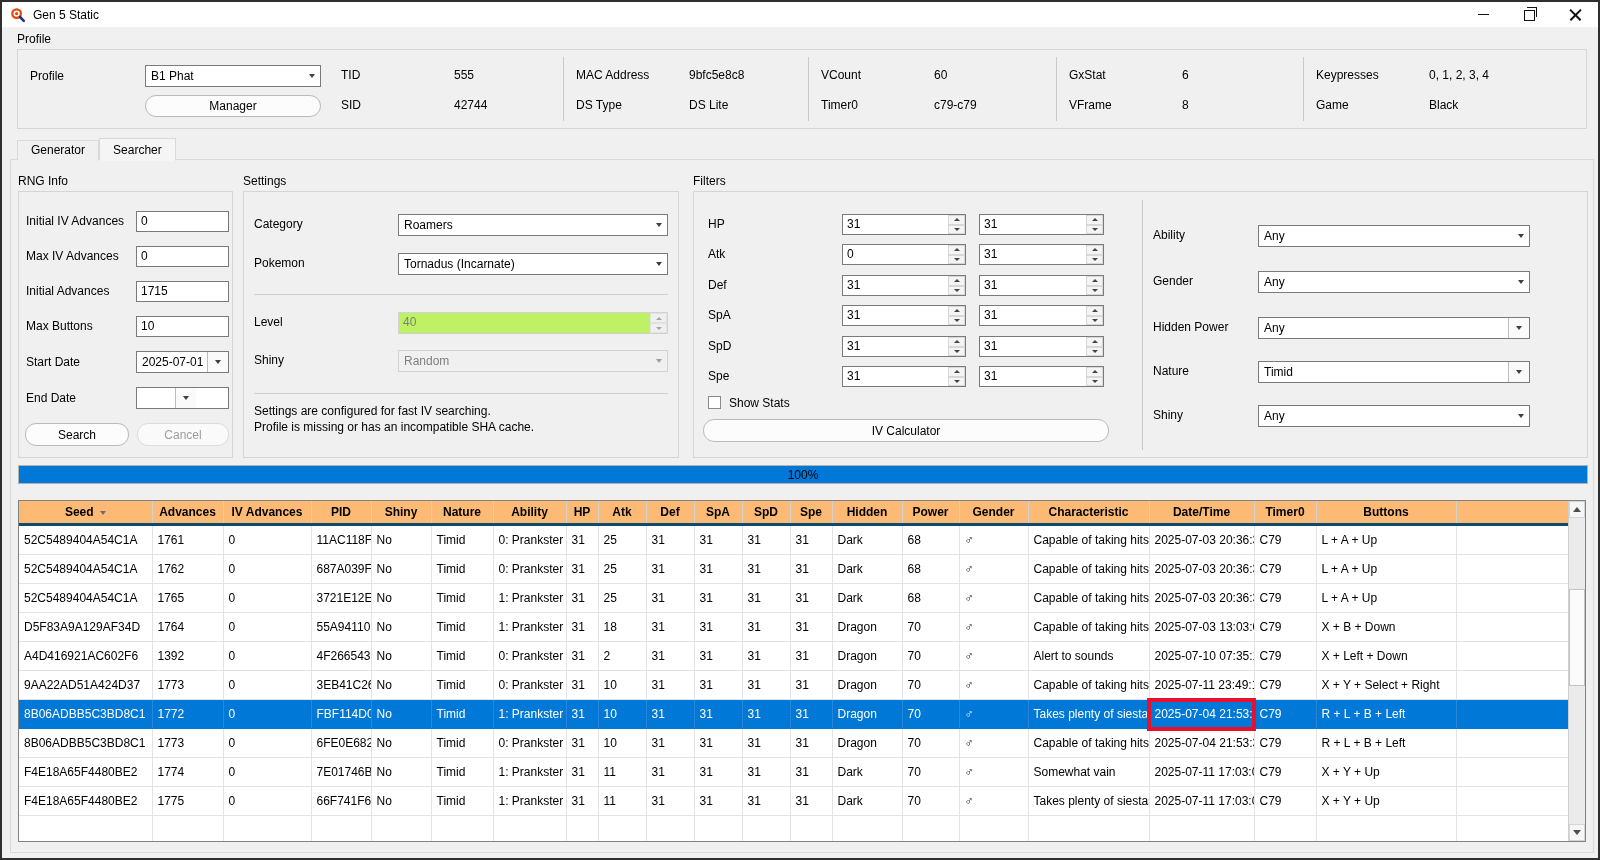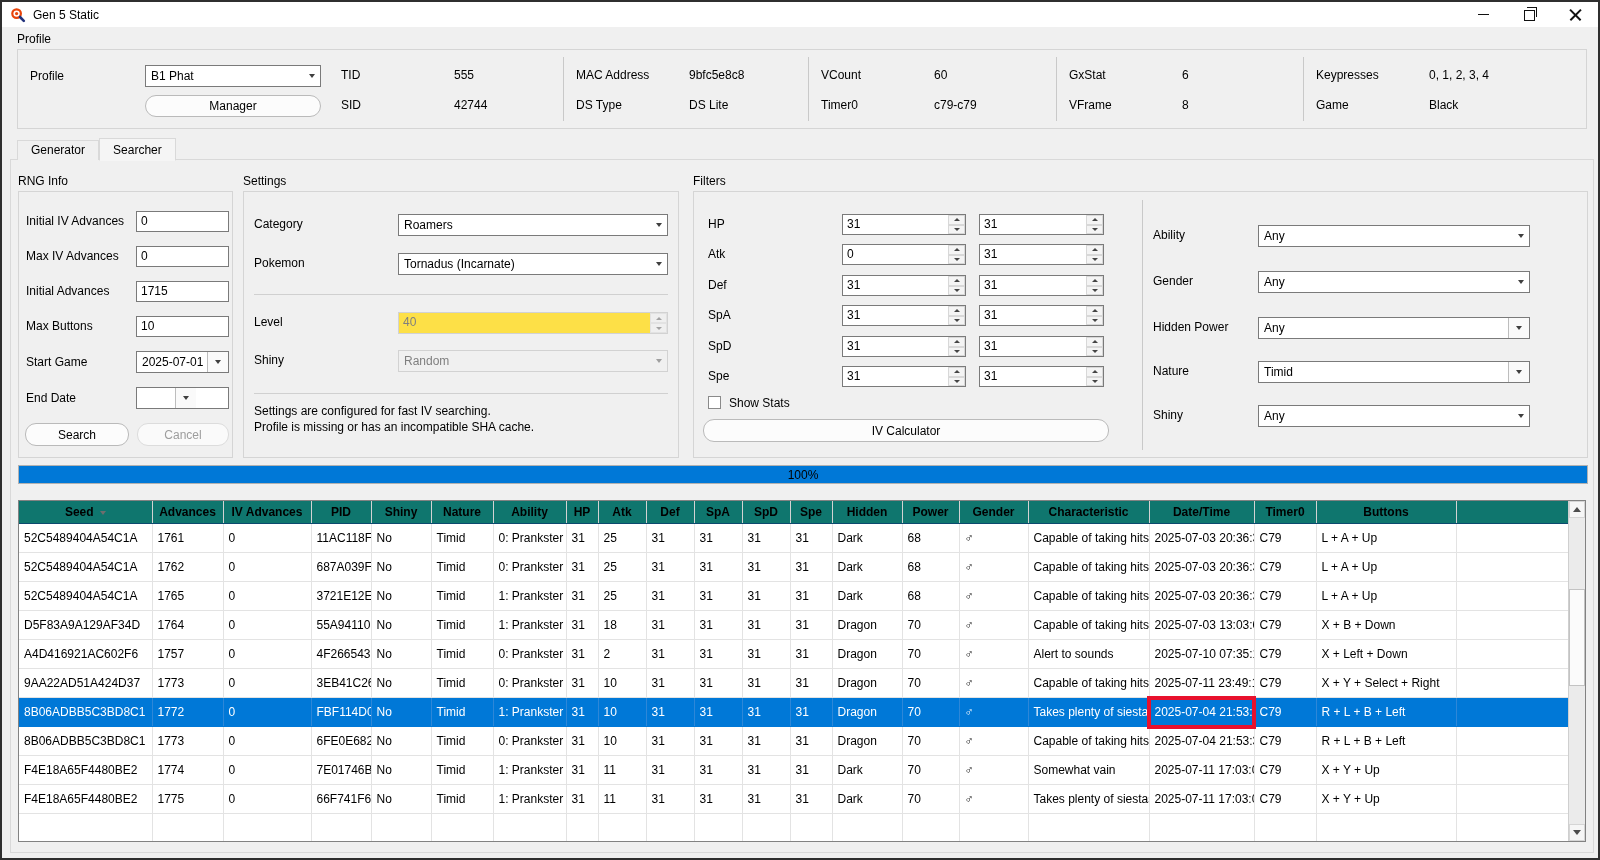--- a/index.html
+++ b/index.html
@@ -40,21 +40,21 @@
   .combo.disabled .tri-dn{border-top-color:#9f9f9f;}
   .btn{display:flex;align-items:center;justify-content:center;background:#fcfcfc;border:1px solid #bababa;border-radius:11px;box-sizing:border-box;cursor:default;}
   .btn.disabled{color:#9d9d9d;border-color:#dcdcdc;background:#fafafa;}
   .tinput{position:absolute;left:117px;width:93px;height:21px;background:#fff;border:1px solid #7a7a7a;box-sizing:border-box;padding:2px 0 0 4px;}
   .spin{display:flex;align-items:stretch;background:#fff;border:1px solid #7a7a7a;box-sizing:border-box;height:21px;}
   .spin .sval{flex:1;padding:2px 0 0 4px;overflow:hidden;}
   .sarrows{width:17px;flex:none;display:flex;flex-direction:column;}
   .sp-btn{flex:1;background:#f4f4f4;border:1px solid #d8d8d8;display:flex;align-items:center;justify-content:center;}
   .tri-up-s{width:0;height:0;border-left:3px solid transparent;border-right:3px solid transparent;border-bottom:3.5px solid #444;}
   .tri-dn-s{width:0;height:0;border-left:3px solid transparent;border-right:3px solid transparent;border-top:3.5px solid #444;}
-  .spin.disabled{background:#fde047;border-color:#d2d2d2;color:#7f7f7f;}
+  .spin.disabled{background:#bef264;border-color:#d2d2d2;color:#7f7f7f;}
   .spin.disabled .sp-btn{background:#efefef;border-color:#e2e2e2;}
   .spin.disabled .tri-up-s{border-bottom-color:#a3a3a3;}
   .spin.disabled .tri-dn-s{border-top-color:#a3a3a3;}
   .flabel{position:absolute;white-space:nowrap;}
   .hr{position:absolute;left:10px;right:10px;border-top:1px solid #d0d0d0;}
   .cb{position:absolute;width:13px;height:13px;background:#fff;border:1px solid #8a8a8a;box-sizing:border-box;}
   
   .tab-bar{position:absolute;left:15px;top:135px;display:flex;align-items:flex-end;height:23px;z-index:4;}
   .tab{height:20px;line-height:19px;padding:0 13px;background:#f0f0f0;border:1px solid #d9d9d9;border-bottom:none;box-sizing:border-box;text-align:center;}
   .tab.active{height:23px;line-height:22px;background:#f5f5f5;margin-bottom:-1px;border-bottom:1px solid #f5f5f5;}
@@ -65,21 +65,21 @@
   .gb-settings .gb-box{height:267px;}
   .gb-filters{left:682px;top:14px;width:895px;}
   .gb-filters .gb-box{height:267px;}
   .vline{position:absolute;left:448px;top:8px;height:250px;border-left:1px solid #c9c9c9;}
   
   .pbar{position:absolute;left:7px;top:305px;width:1570px;height:19px;border:1px solid #b2b2b2;box-sizing:border-box;
     display:flex;align-items:center;justify-content:center;color:#000;}
   
   .table-wrap{position:absolute;left:7px;top:340px;width:1568px;height:342px;background:#fff;border:1px solid #828282;box-sizing:border-box;overflow:hidden;}
   table{border-collapse:collapse;table-layout:fixed;width:1549px;font-size:12px;}
-  th{height:22px;background:#0f766e;border-right:1px solid #d2d2d2;border-bottom:1px solid #0c4a6e;font-weight:bold;
+  th{height:22px;background:#fdba74;border-right:1px solid #d2d2d2;border-bottom:3px solid #0c4a6e;font-weight:bold;
      text-align:center;padding:0 2px;white-space:nowrap;overflow:hidden;}
   th.filler{border-right:none;}
   td{height:28px;border-right:1px solid #e3e3e3;border-bottom:1px solid #e3e3e3;padding:0 5px;white-space:nowrap;overflow:hidden;}
   td.filler{border-right:none;}
   tr.selected td{background:#0078d7;color:#fff;border-right-color:#2d87d8;border-bottom-color:#0078d7;}
   td.red-box{position:relative;z-index:3;}
   .sorticon{display:inline-block;margin-left:6px;width:0;height:0;border-left:3.5px solid transparent;border-right:3.5px solid transparent;border-top:4px solid #6e6e6e;vertical-align:middle;}
   
   .vscroll{position:absolute;top:0;right:0;bottom:0;width:17px;background:#ebebeb;border-left:1px solid #cfcfcf;box-sizing:border-box;}
   .sb-btn{position:absolute;left:0;width:16px;height:17px;background:#f6f6f6;border:1px solid #d5d5d5;box-sizing:border-box;display:flex;align-items:center;justify-content:center;}
@@ -202,21 +202,21 @@
           <span>Cancel</span>
         </div>
       <span class="flabel" style="left: 7px; top: 22px;">Initial IV Advances</span>
           <div class="tinput" style="top: 19px;">0</div>
           <span class="flabel" style="left: 7px; top: 57px;">Max IV Advances</span>
           <div class="tinput" style="top: 54px;">0</div>
           <span class="flabel" style="left: 7px; top: 92px;">Initial Advances</span>
           <div class="tinput" style="top: 89px;">1715</div>
           <span class="flabel" style="left: 7px; top: 127px;">Max Buttons</span>
           <div class="tinput" style="top: 124px;">10</div>
-          <span class="flabel" style="left: 7px; top: 163px;">Start Game</span>
+          <span class="flabel" style="left: 7px; top: 163px;">Start Date</span>
           <div class="combo" style="position: absolute; left: 117px; top: 159px; width: 93px;">
             <span class="cval">2025-07-01</span>
             <span class="arrowbox">
               <span class="tri-dn"></span>
             </span>
           </div>
           <span class="flabel" style="left: 7px; top: 199px;">End Date</span>
           <div class="combo" style="position: absolute; left: 117px; top: 195px; width: 93px; flex-direction: column;">
             <span class="cval">2025-07-31</span>
             <span class="arrowbox">
@@ -596,21 +596,21 @@
               <td>70</td>
               <td>♂</td>
               <td>Capable of taking hits</td>
               <td>2025-07-03 13:03:08</td>
               <td>C79</td>
               <td>X + B + Down</td>
               <td class="filler"></td>
             </tr>
             <tr>
               <td>A4D416921AC602F6</td>
-              <td>1757</td>
+              <td>1392</td>
               <td>0</td>
               <td>4F266543</td>
               <td>No</td>
               <td>Timid</td>
               <td>0: Prankster</td>
               <td>31</td>
               <td>2</td>
               <td>31</td>
               <td>31</td>
               <td>31</td>

